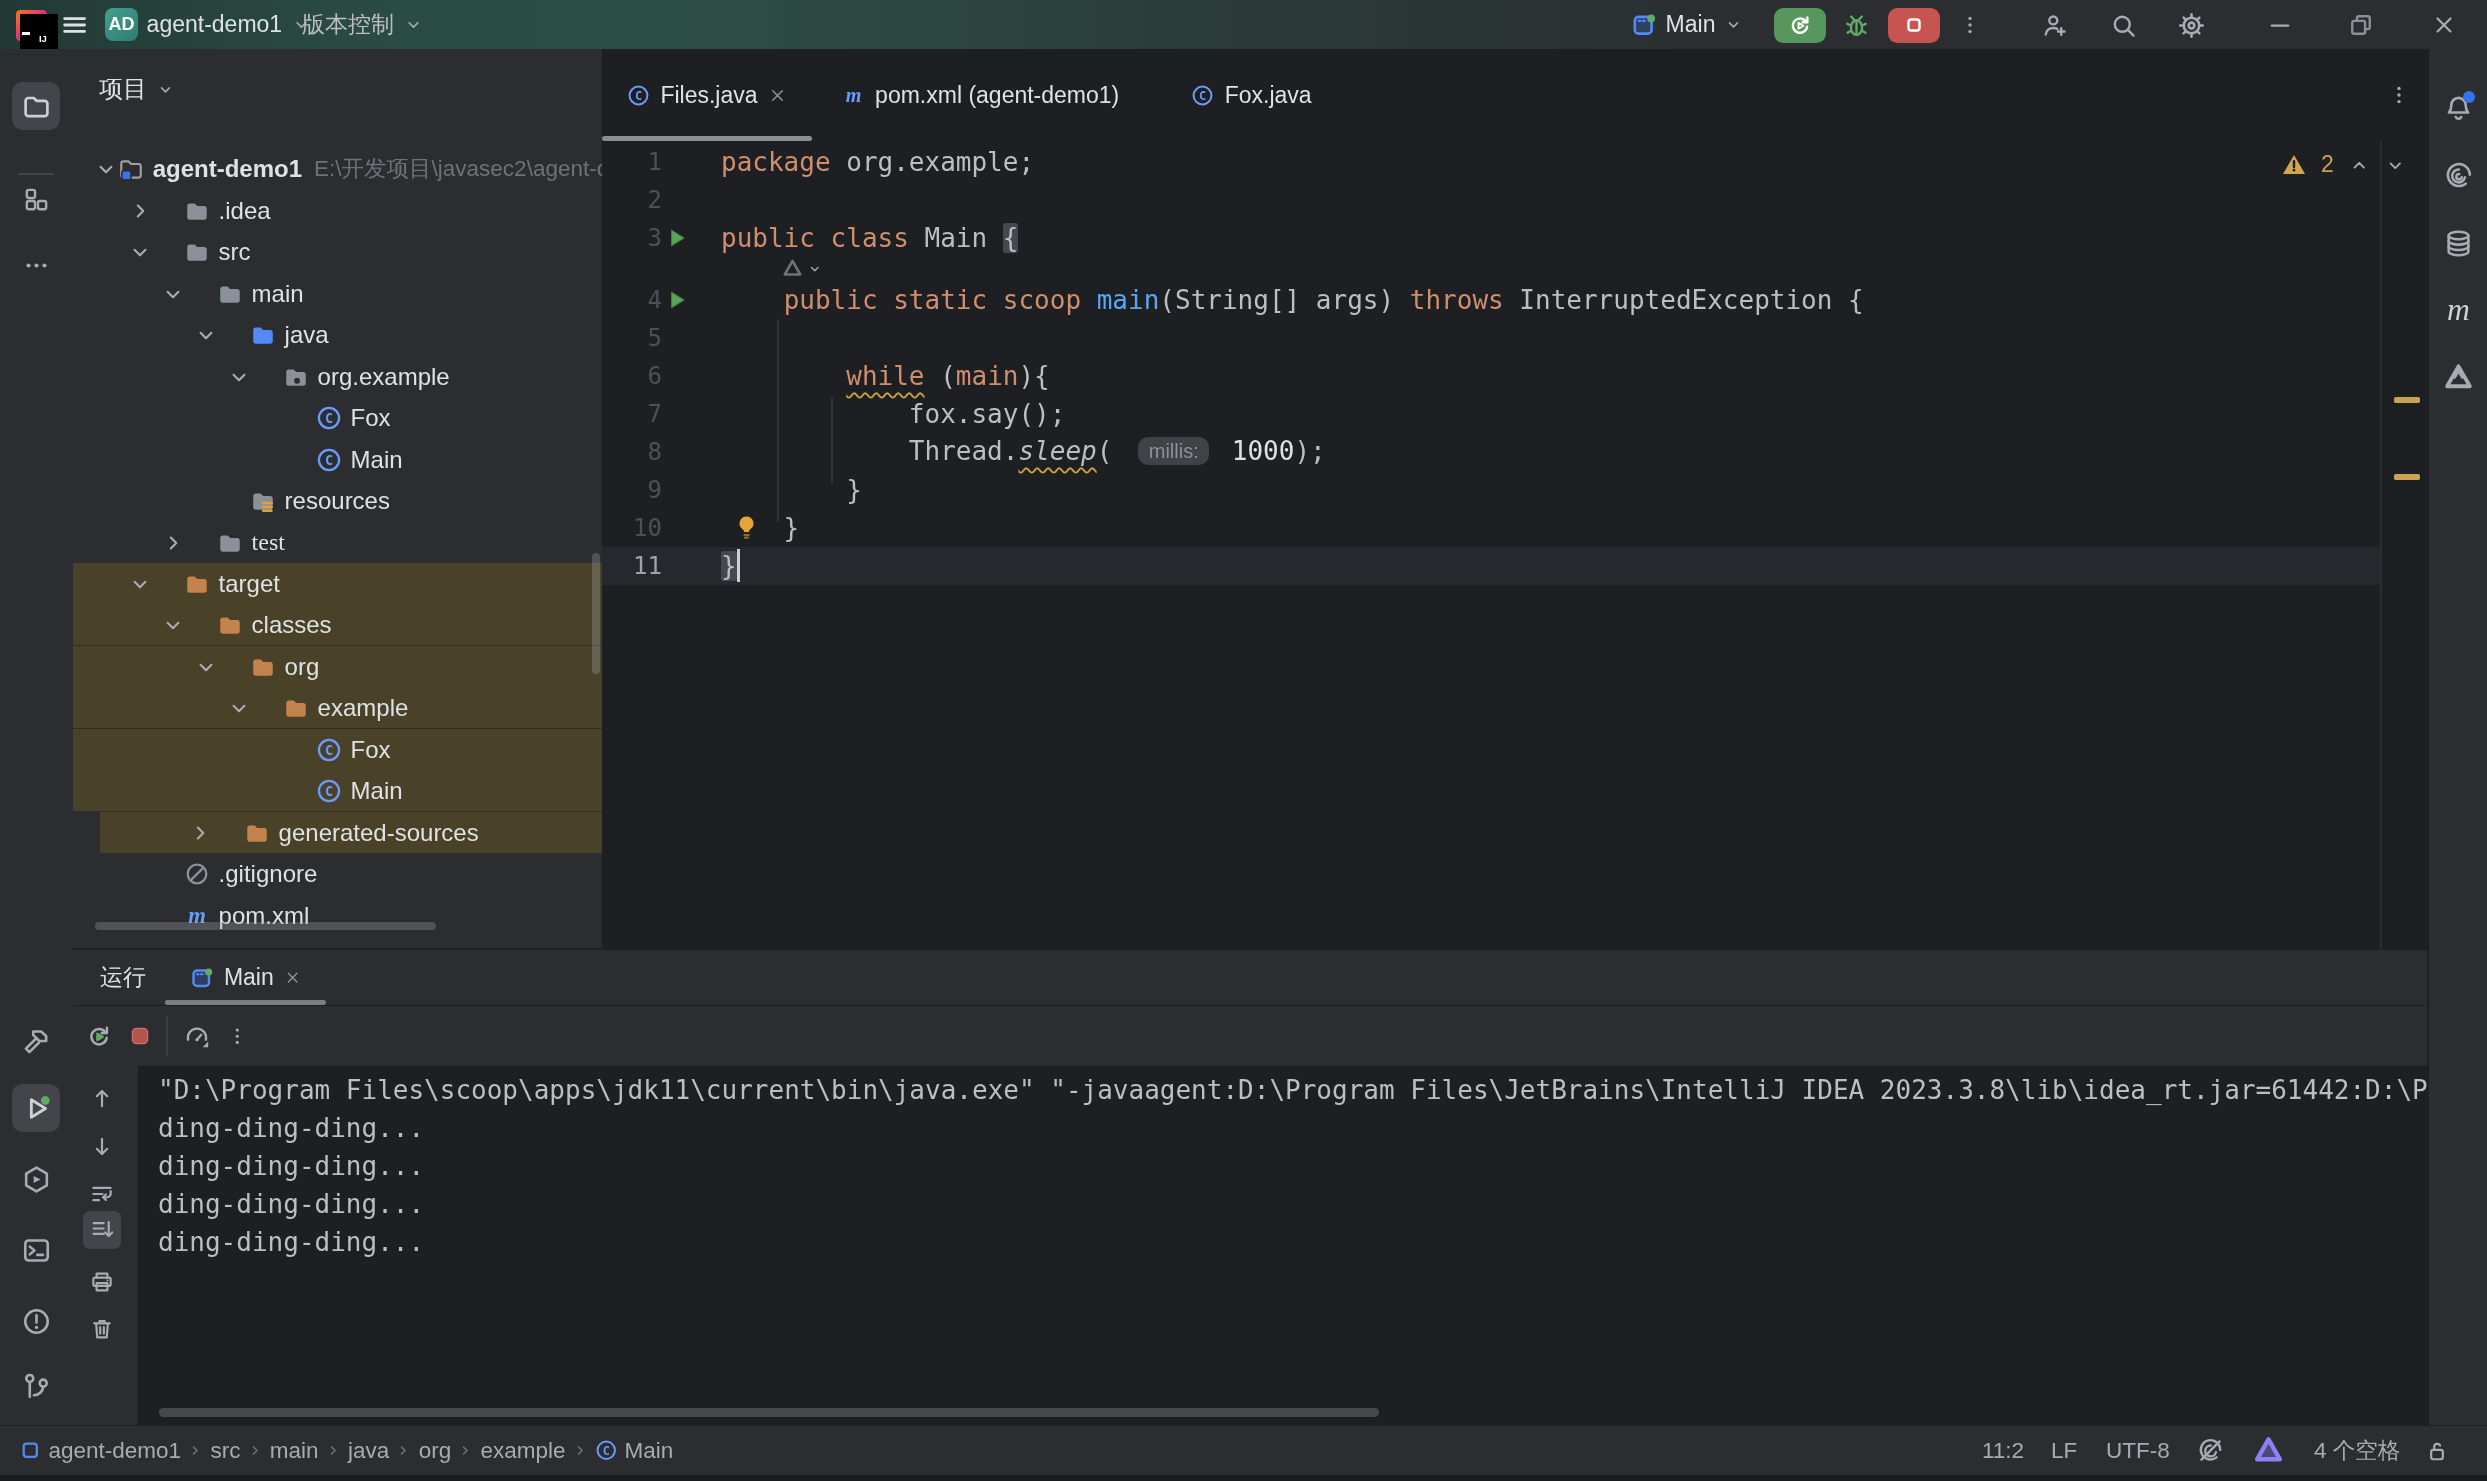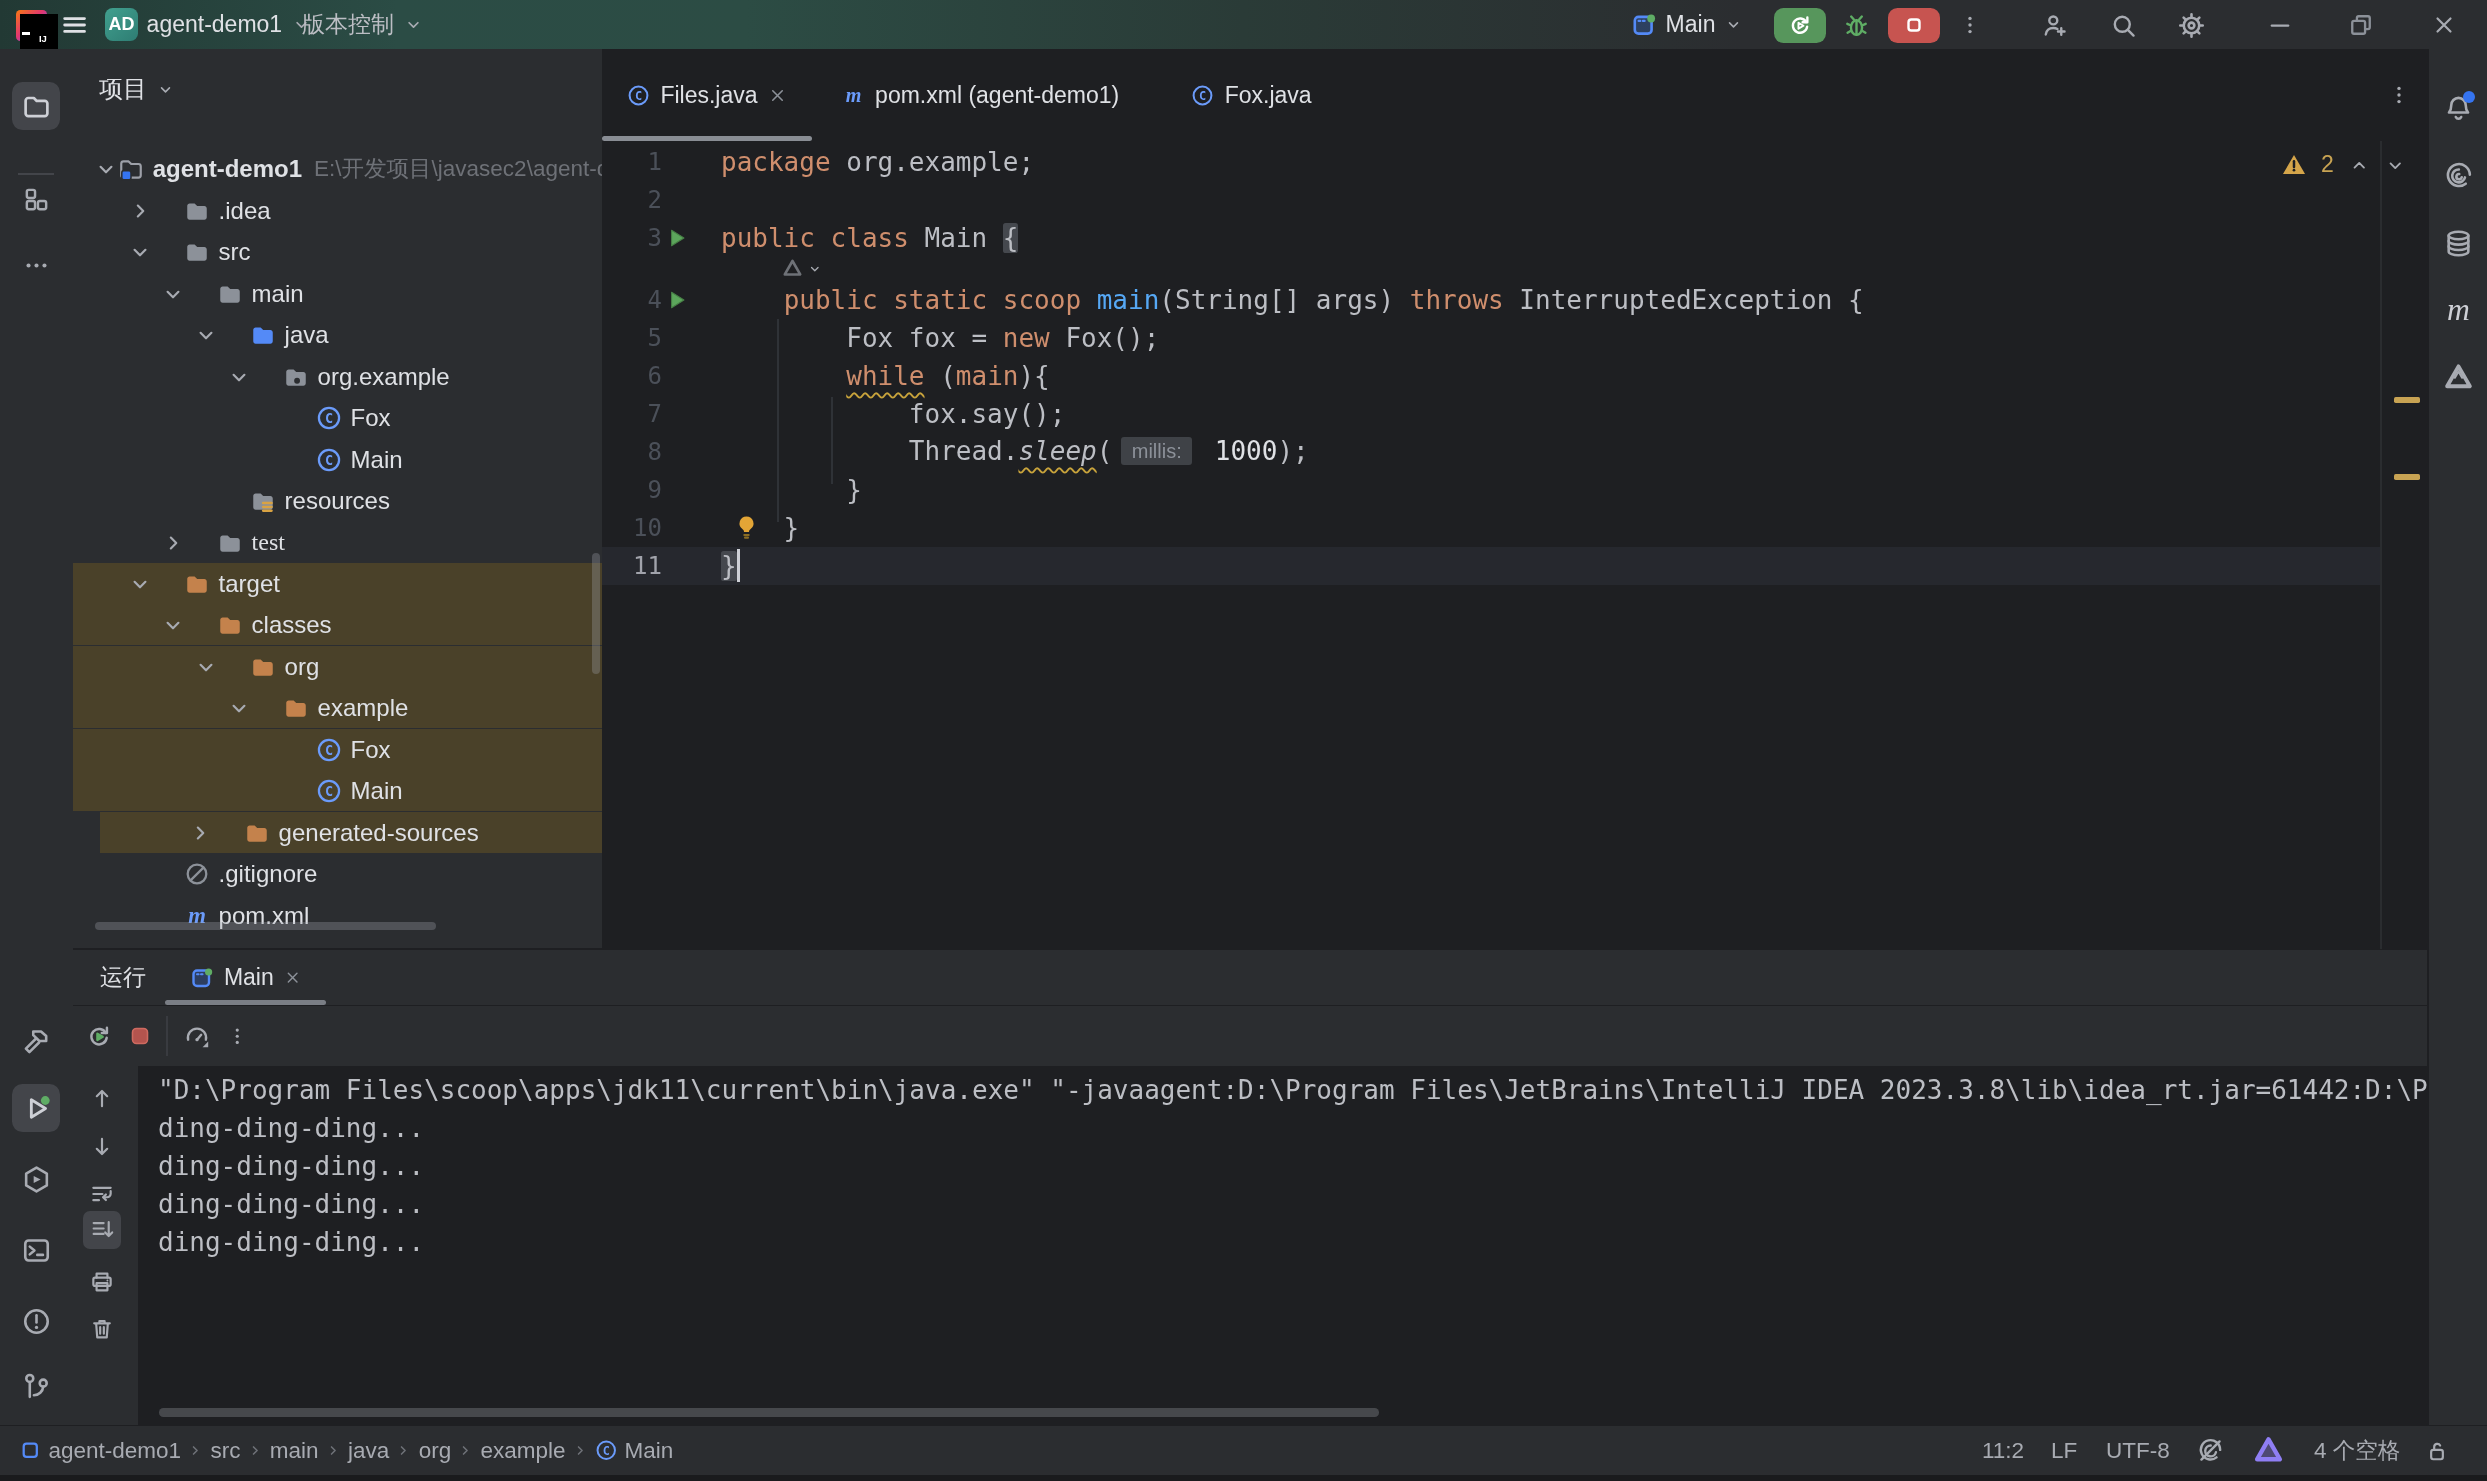--- a/index.html
+++ b/index.html
@@ -47,21 +47,21 @@
   .code-line.current .ln .num{color:#A1A3AB;}
   .ln .runarrow{position:absolute;left:62px;top:6px;}
   .ct{white-space:pre;line-height:38px;}
   .tok{white-space:pre;}
   .kw{color:#CF8E6D;} .fg{color:#BCBEC4;} .fn{color:#56A8F5;}
   .it{font-style:italic;}
   .wavy{text-decoration-line:underline;text-decoration-style:wavy;text-decoration-color:#C8A33B;
         text-decoration-thickness:1.7px;text-underline-offset:7px;}
   .box{background:#45484E;border-radius:2.6px;}
   .hint{font-family:"Liberation Sans",sans-serif;font-size:20px;color:#8C9199;background:#3F4247;
-        border-radius:3px;padding:2.6px 10.4px;margin:0 7px 0 9px;position:relative;top:-1.7px;}
+        border-radius:10px;padding:2.6px 10.4px;margin:0 7px 0 26px;position:relative;top:-1.7px;}
   .inlay-row{position:relative;width:1778px;height:24px;display:flex;align-items:center;}
   .inlay-row .inlay{margin-left:180px;display:flex;align-items:center;gap:3.5px;}
   .indent-guide{position:absolute;width:1.7px;background:#2F3237;}
   #caret{position:absolute;width:2.6px;height:33px;background:#CED0D6;}
   .stripe-mark{position:absolute;width:26px;height:6px;background:#C8A353;border-radius:1.7px;}
   
   #run-panel{left:73px;top:949px;width:2354px;height:477px;background:#1E1F22;border-top:1.7px solid #1E1F22;}
   #rp-header{position:absolute;left:0;top:0;width:2354px;height:55px;background:#2B2D30;border-bottom:0.9px solid #1E1F22;}
   #rp-toolbar{position:absolute;left:0;top:56px;width:2354px;height:60px;background:#2B2D30;}
   #rp-console{position:absolute;left:0;top:116px;width:2354px;height:361px;background:#1E1F22;}
@@ -702,21 +702,20 @@
                 <path d="M7 4.8v14.4l11.4-7.2z" fill="#5CA65C" stroke="#477F46" stroke-width="1"></path>
               </svg>
             </span>
           </span>
           <span class="ct"><span class="tok fg">    </span><span class="tok kw">public static scoop</span><span class="tok fg"> </span><span class="tok fn">main</span><span class="tok fg">(String[] args) </span><span class="tok kw">throws</span><span class="tok fg"> InterruptedException {</span></span>
         </div>
         <div class="code-line">
           <span class="ln">
             <span class="num">5</span>
           </span>
-          <span class="ct"><span class="tok fg">        Fox fox = </span><span class="tok kw">new</span><span class="tok fg"> Fox();</span></span>
         </div>
         <div class="code-line">
           <span class="ln">
             <span class="num">6</span>
           </span>
           <span class="ct"><span class="tok fg">        </span><span class="tok kw wavy">while</span><span class="tok fg"> (</span><span class="tok kw">main</span><span class="tok fg">){</span></span>
         </div>
         <div class="code-line">
           <span class="ln">
             <span class="num">7</span>

